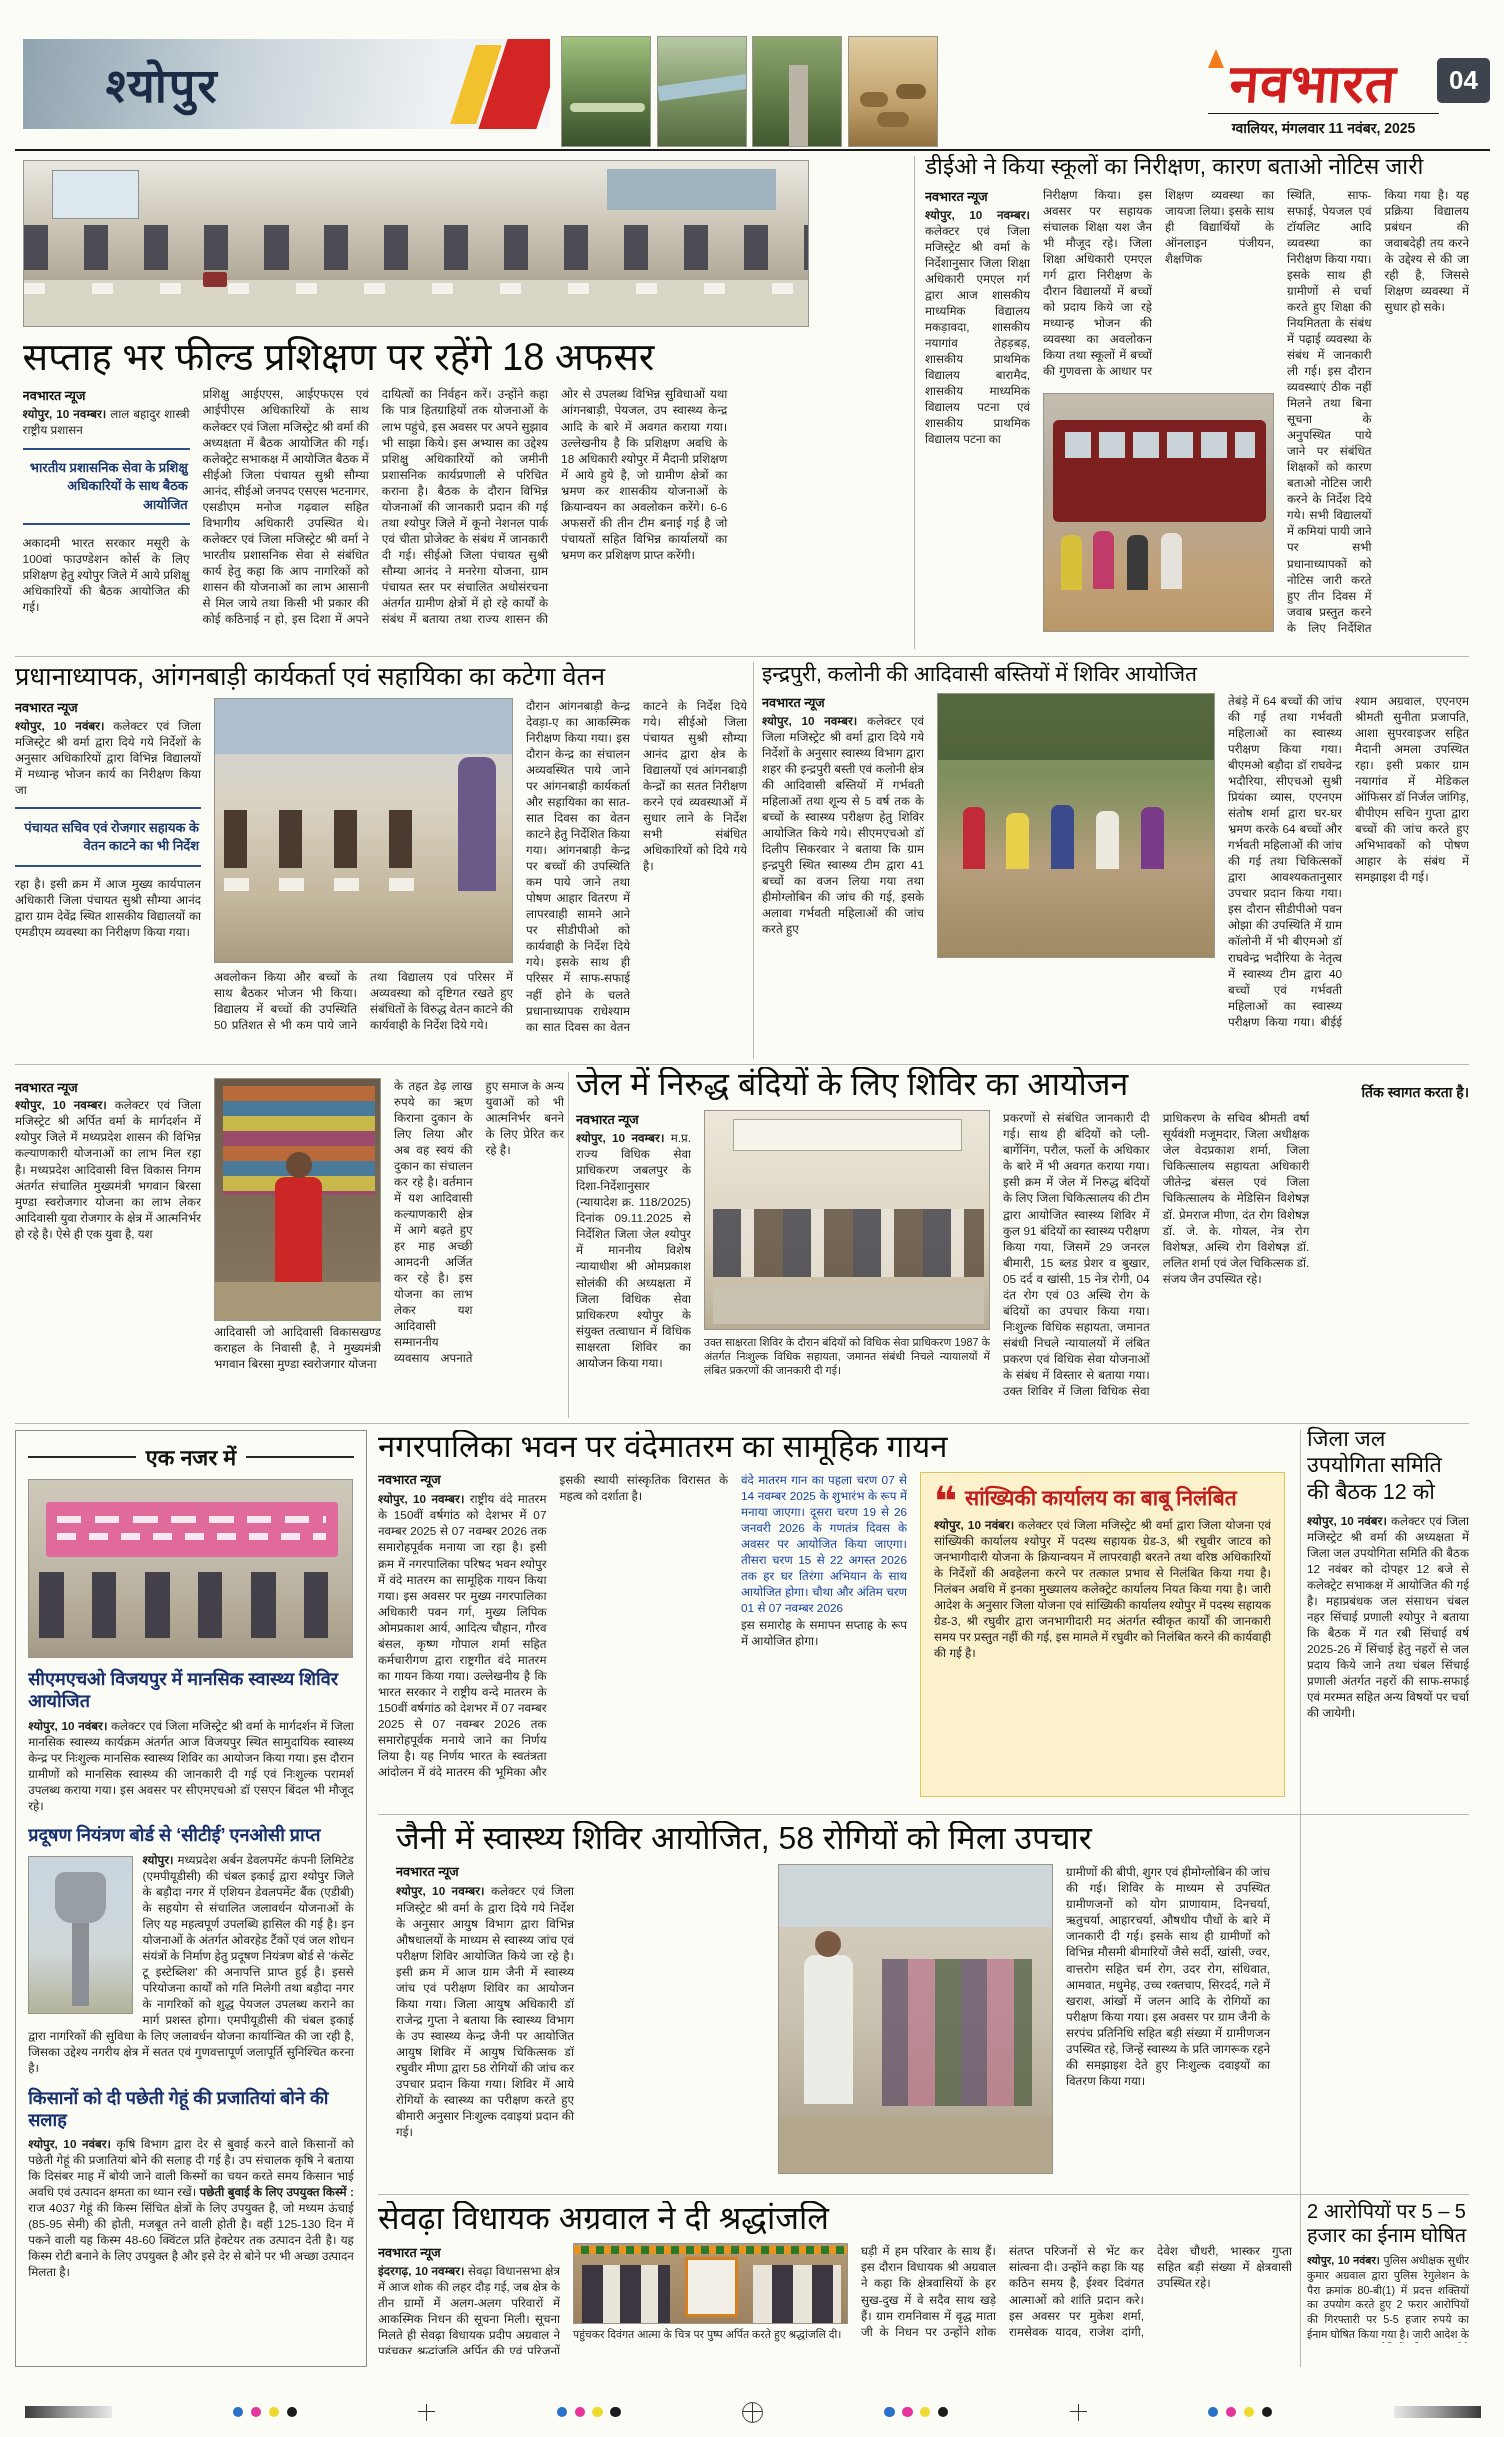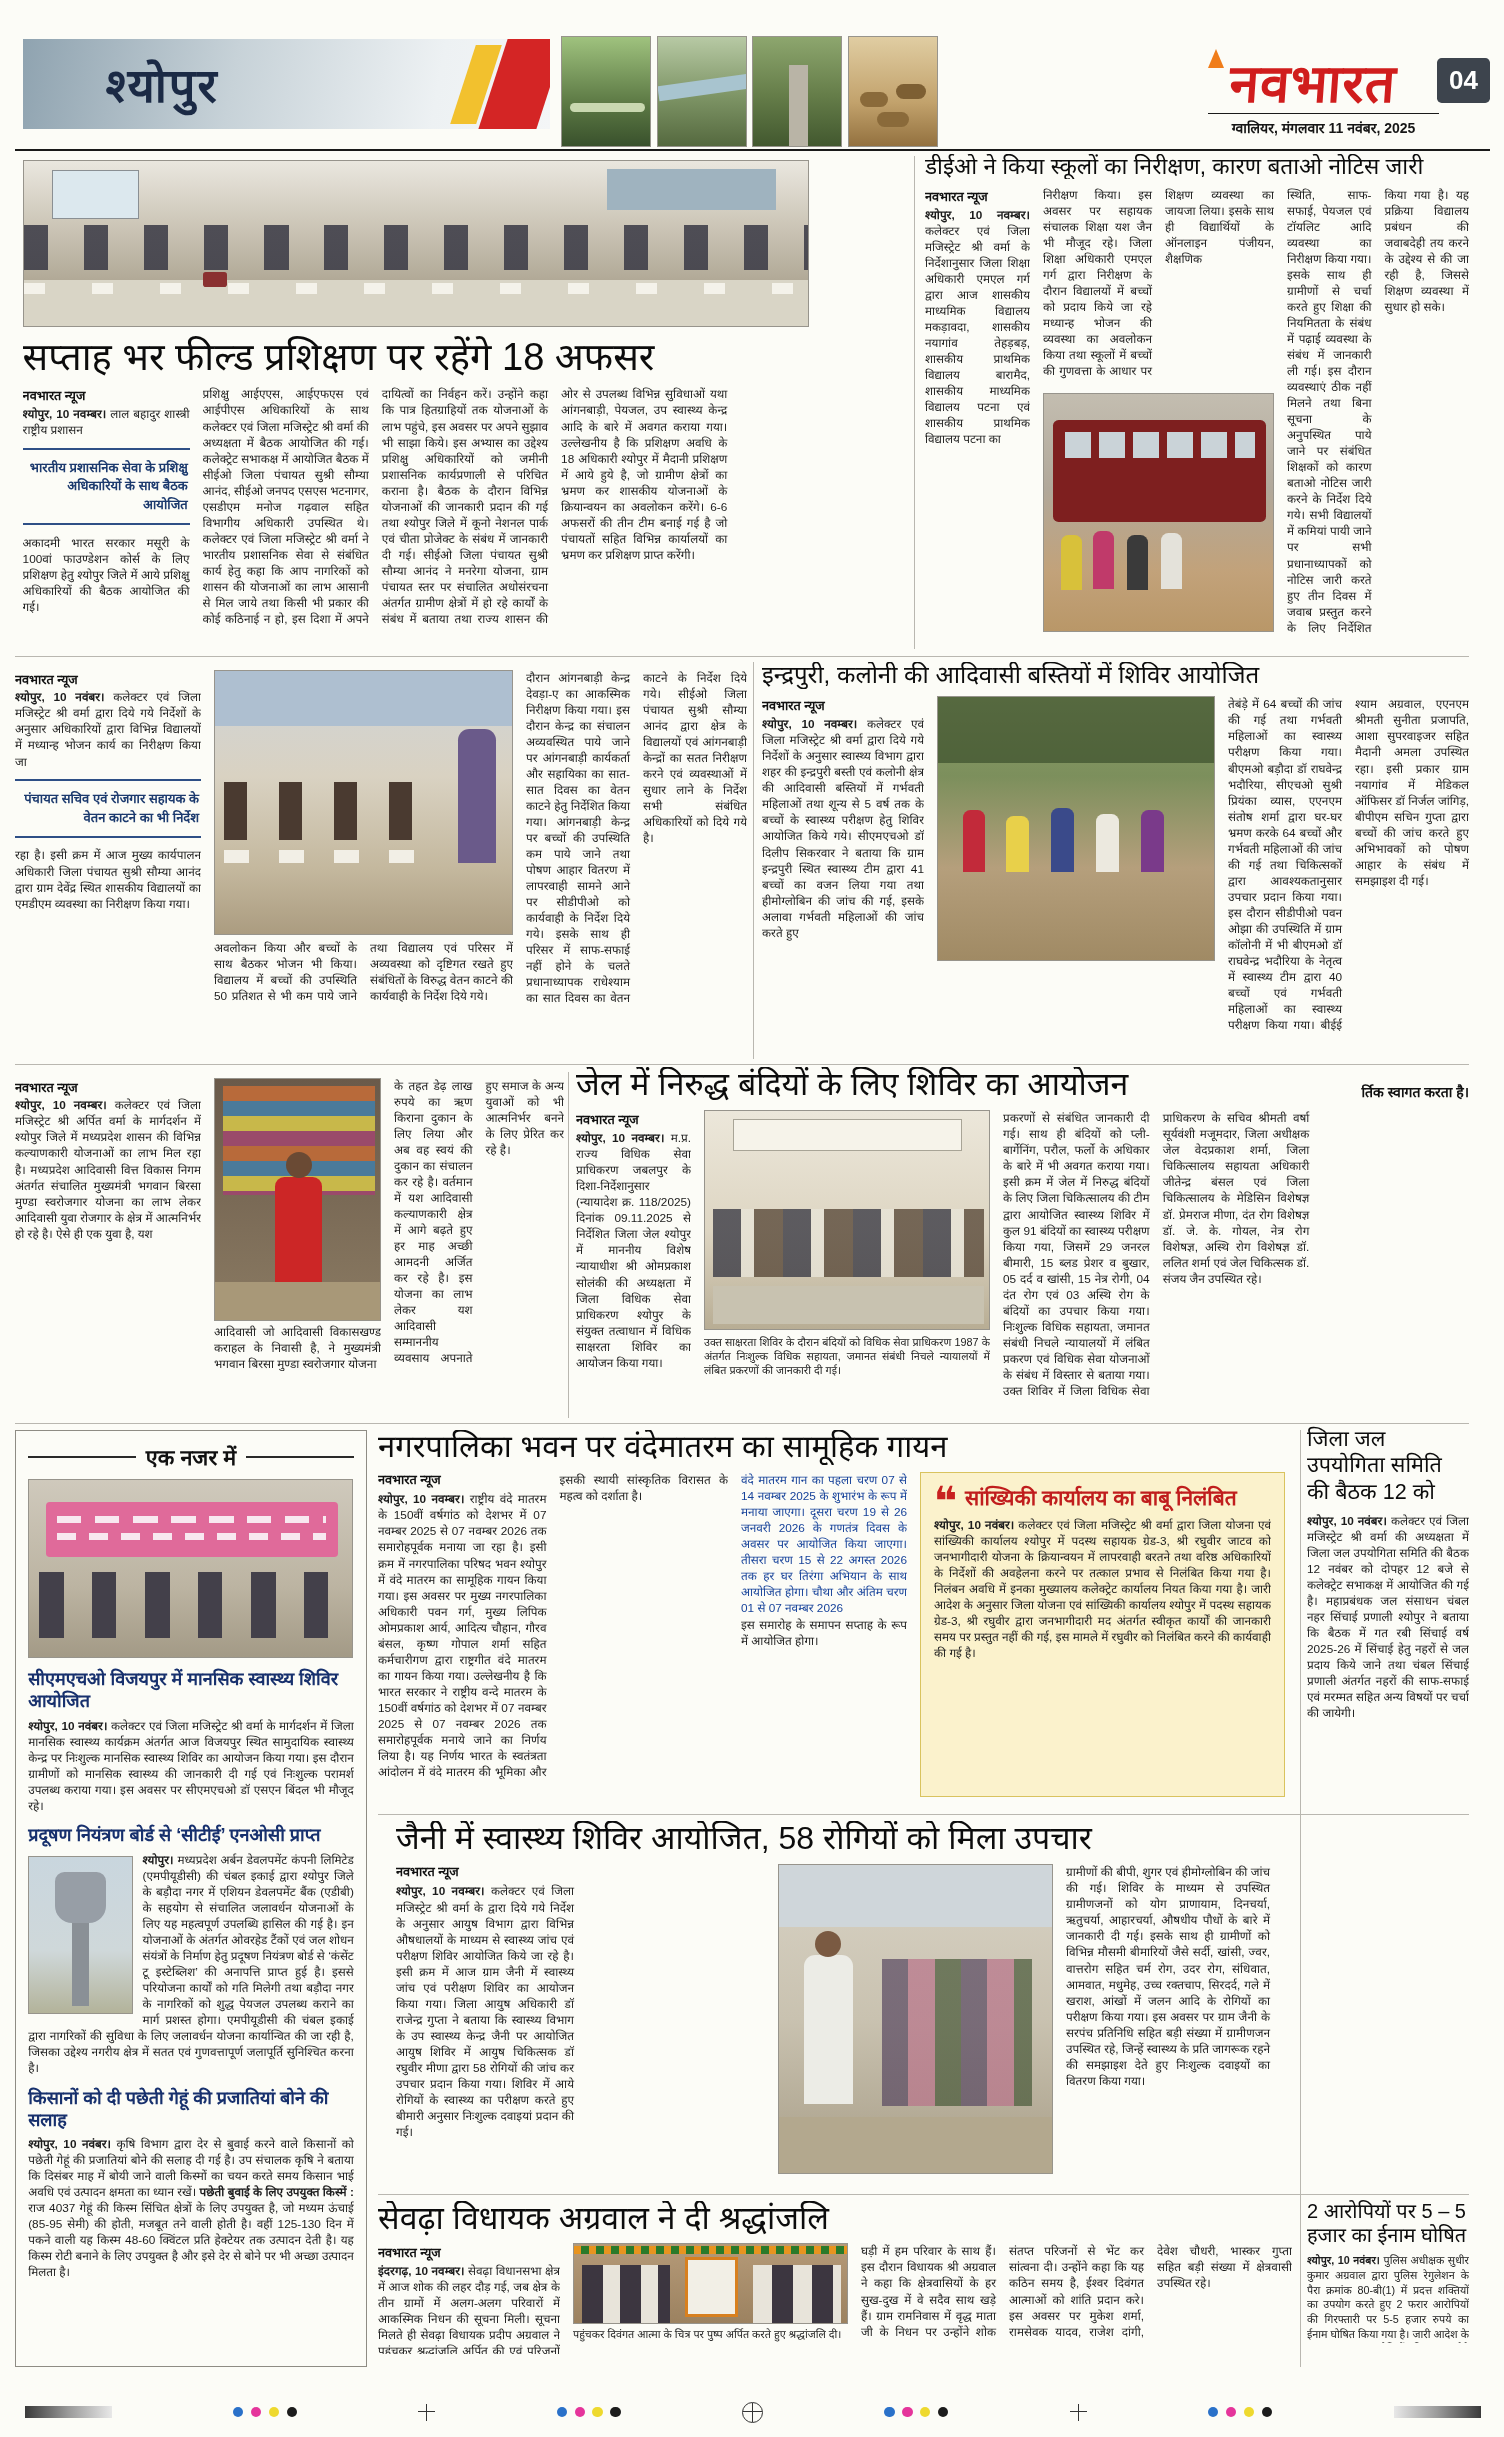--- a/index.html
+++ b/index.html
@@ -126,20 +126,21 @@
           <i class="pf" style="left:117px;top:139px;width:21px;height:56px;background:#e4e2da;border-radius:7.5px 7.5px 0 0"></i>
         </div>
       </div>
       <div class="bt cols" style="column-count:2;flex:1;height:100%">स्थिति, साफ-सफाई, पेयजल एवं टॉयलिट आदि व्यवस्था का निरीक्षण किया गया। इसके साथ ही ग्रामीणों से चर्चा करते हुए शिक्षा की नियमितता के संबंध में पढ़ाई व्यवस्था के संबंध में जानकारी ली गई। इस दौरान व्यवस्थाएं ठीक नहीं मिलने तथा बिना सूचना के अनुपस्थित पाये जाने पर संबंधित शिक्षकों को कारण बताओ नोटिस जारी करने के निर्देश दिये गये। सभी विद्यालयों में कमियां पायी जाने पर सभी प्रधानाध्यापकों को नोटिस जारी करते हुए तीन दिवस में जवाब प्रस्तुत करने के लिए निर्देशित किया गया है। यह प्रक्रिया विद्यालय प्रबंधन की जवाबदेही तय करने के उद्देश्य से की जा रही है, जिससे शिक्षण व्यवस्था में सुधार हो सके।</div>
     </div>
   </section>
 
   <div class="dvd abs" style="left:15px;top:656px;width:1454px;height:0.9px"></div>
 
   <section class="abs" style="left:15px;top:662px;width:732px;height:399px">
+    <h2 class="hd one" style="font-size:25.4px">प्रधानाध्यापक, आंगनबाड़ी कार्यकर्ता एवं सहायिका का कटेगा वेतन</h2>
     <div class="artrow" style="height:350px;margin-top:7.5px">
       <div class="colbox" style="flex:0 0 186px">
         <div class="src">नवभारत न्यूज</div>
         <div class="bt"><span class="loc">श्योपुर, 10 नवंबर।</span> <span>कलेक्टर एवं जिला मजिस्ट्रेट श्री वर्मा द्वारा दिये गये निर्देशों के अनुसार अधिकारियों द्वारा विभिन्न विद्यालयों में मध्यान्ह भोजन कार्य का निरीक्षण किया जा</span></div>
         <div class="hl-box"><span>पंचायत सचिव एवं रोजगार सहायक के वेतन काटने का भी निर्देश</span></div>
         <div class="bt">रहा है। इसी क्रम में आज मुख्य कार्यपालन अधिकारी जिला पंचायत सुश्री सौम्या आनंद द्वारा ग्राम देवेंद्र स्थित शासकीय विद्यालयों का एमडीएम व्यवस्था का निरीक्षण किया गया।</div>
       </div>
       <div class="colbox" style="flex:0 0 299px">
         <div class="ph" style="width:299px;height:265px;background:linear-gradient(180deg,#cfd4d8 0%,#d9d2c2 40%,#c4b89e 75%,#ab9c80 100%)">
           <i class="pf" style="left:0;top:0;width:299px;height:55px;background:#aebfd0"></i>
@@ -149,21 +150,21 @@
         </div>
         <div class="bt cols" style="column-count:2;height:75px;margin-top:5.6px">अवलोकन किया और बच्चों के साथ बैठकर भोजन भी किया। विद्यालय में बच्चों की उपस्थिति 50 प्रतिशत से भी कम पाये जाने तथा विद्यालय एवं परिसर में अव्यवस्था को दृष्टिगत रखते हुए संबंधितों के विरुद्ध वेतन काटने की कार्यवाही के निर्देश दिये गये।</div>
       </div>
       <div class="bt cols" style="column-count:2;flex:1;height:100%">दौरान आंगनबाड़ी केन्द्र देवड़ा-ए का आकस्मिक निरीक्षण किया गया। इस दौरान केन्द्र का संचालन अव्यवस्थित पाये जाने पर आंगनबाड़ी कार्यकर्ता और सहायिका का सात-सात दिवस का वेतन काटने हेतु निर्देशित किया गया। आंगनबाड़ी केन्द्र पर बच्चों की उपस्थिति कम पाये जाने तथा पोषण आहार वितरण में लापरवाही सामने आने पर सीडीपीओ को कार्यवाही के निर्देश दिये गये। इसके साथ ही परिसर में साफ-सफाई नहीं होने के चलते प्रधानाध्यापक राधेश्याम का सात दिवस का वेतन काटने के निर्देश दिये गये। सीईओ जिला पंचायत सुश्री सौम्या आनंद द्वारा क्षेत्र के विद्यालयों एवं आंगनबाड़ी केन्द्रों का सतत निरीक्षण करने एवं व्यवस्थाओं में सुधार लाने के निर्देश सभी संबंधित अधिकारियों को दिये गये है।</div>
     </div>
   </section>
 
   <div class="dvd abs" style="left:753px;top:662px;width:0.9px;height:397px"></div>
 
   <section class="abs" style="left:762px;top:662px;width:707px;height:399px">
-    <h2 class="hd one" style="font-size:24px">इन्द्रपुरी, कलोनी की आदिवासी बस्तियों में शिविर आयोजित</h2>
+    <h2 class="hd one" style="font-size:21px">इन्द्रपुरी, कलोनी की आदिवासी बस्तियों में शिविर आयोजित</h2>
     <div class="artrow" style="height:350px;margin-top:7.5px">
       <div class="colbox" style="flex:0 0 162px">
         <div class="src">नवभारत न्यूज</div>
         <div class="bt"><span class="loc">श्योपुर, 10 नवम्बर।</span> <span>कलेक्टर एवं जिला मजिस्ट्रेट श्री वर्मा द्वारा दिये गये निर्देशों के अनुसार स्वास्थ्य विभाग द्वारा शहर की इन्द्रपुरी बस्ती एवं कलोनी क्षेत्र की आदिवासी बस्तियों में गर्भवती महिलाओं तथा शून्य से 5 वर्ष तक के बच्चों के स्वास्थ्य परीक्षण हेतु शिविर आयोजित किये गये। सीएमएचओ डॉ दिलीप सिकरवार ने बताया कि ग्राम इन्द्रपुरी स्थित स्वास्थ्य टीम द्वारा 41 बच्चों का वजन लिया गया तथा हीमोग्लोबिन की जांच की गई, इसके अलावा गर्भवती महिलाओं की जांच करते हुए</span></div>
       </div>
       <div class="colbox" style="flex:0 0 278px">
         <div class="ph" style="width:278px;height:265px;background:linear-gradient(180deg,#8fa06a 0%,#7c8f5c 30%,#b59f7c 65%,#a08a64 100%)">
           <i class="pf" style="left:0;top:0;width:278px;height:66px;background:rgba(40,60,30,.55)"></i>
           <i class="pf" style="left:24.5px;top:113px;width:22.6px;height:62px;background:#c22a3a;border-radius:7.5px 7.5px 0 0"></i>
           <i class="pf" style="left:68px;top:119px;width:22.6px;height:56px;background:#e8d04a;border-radius:7.5px 7.5px 0 0"></i>

